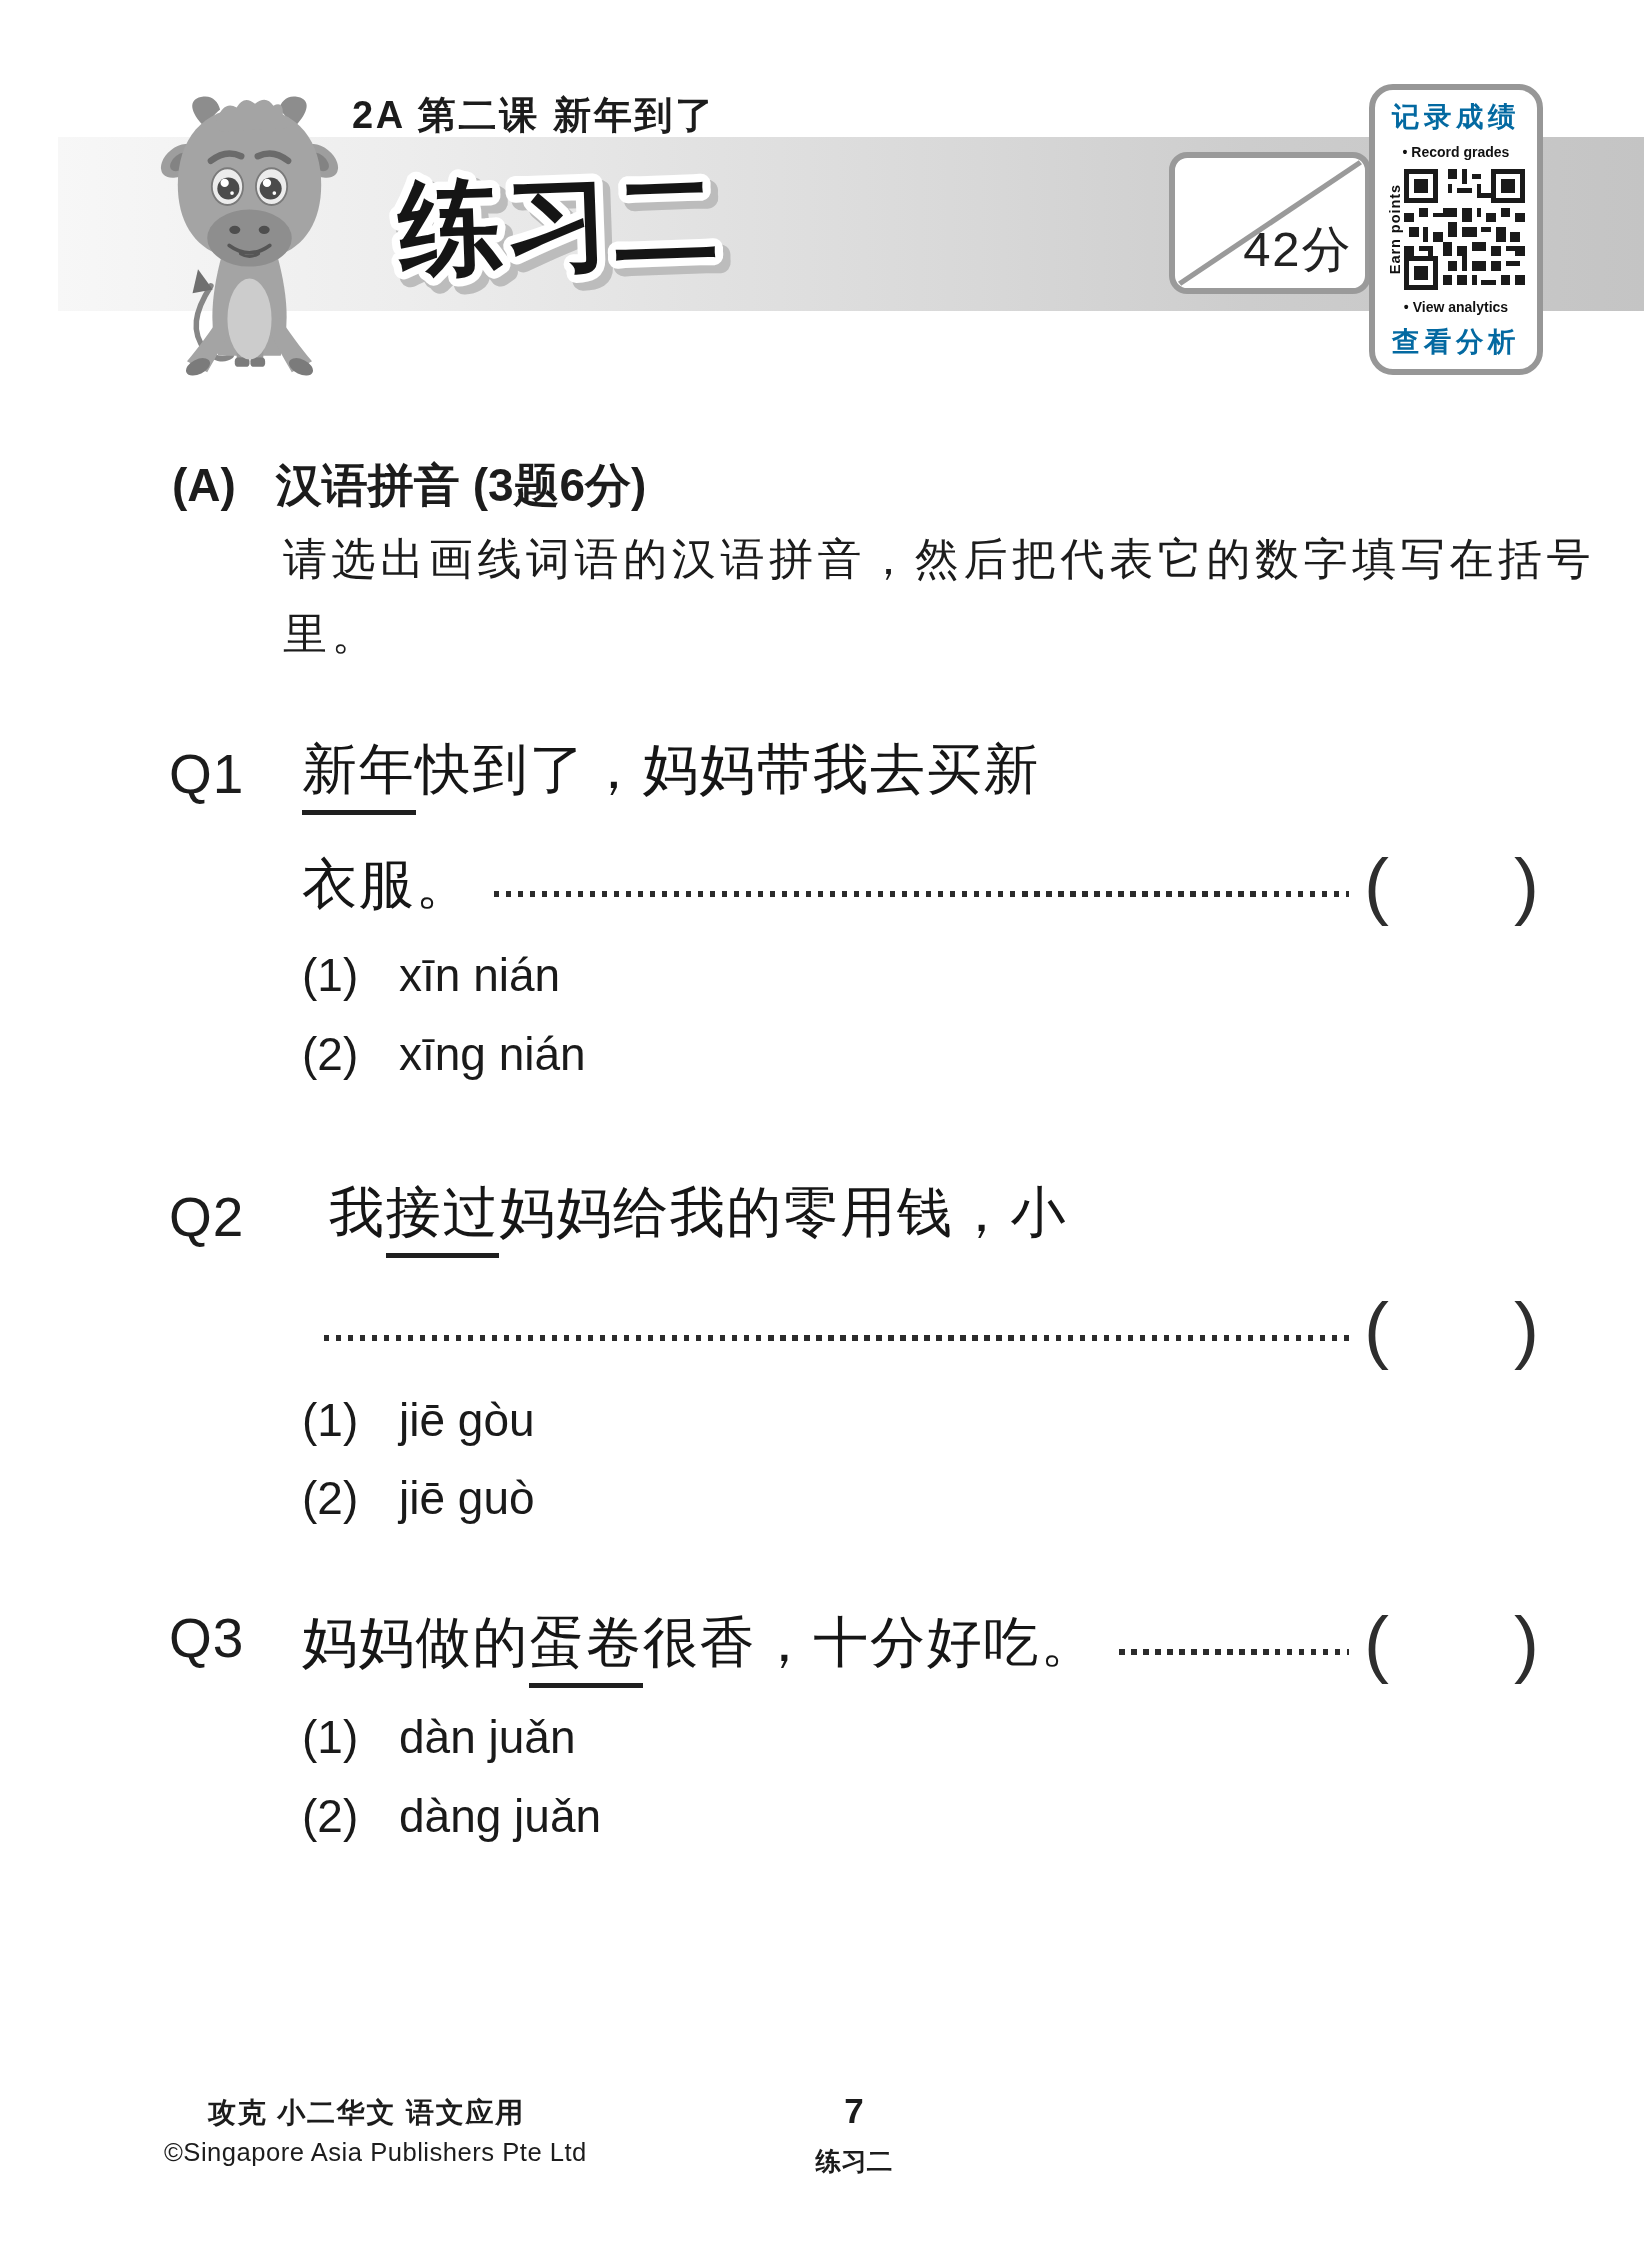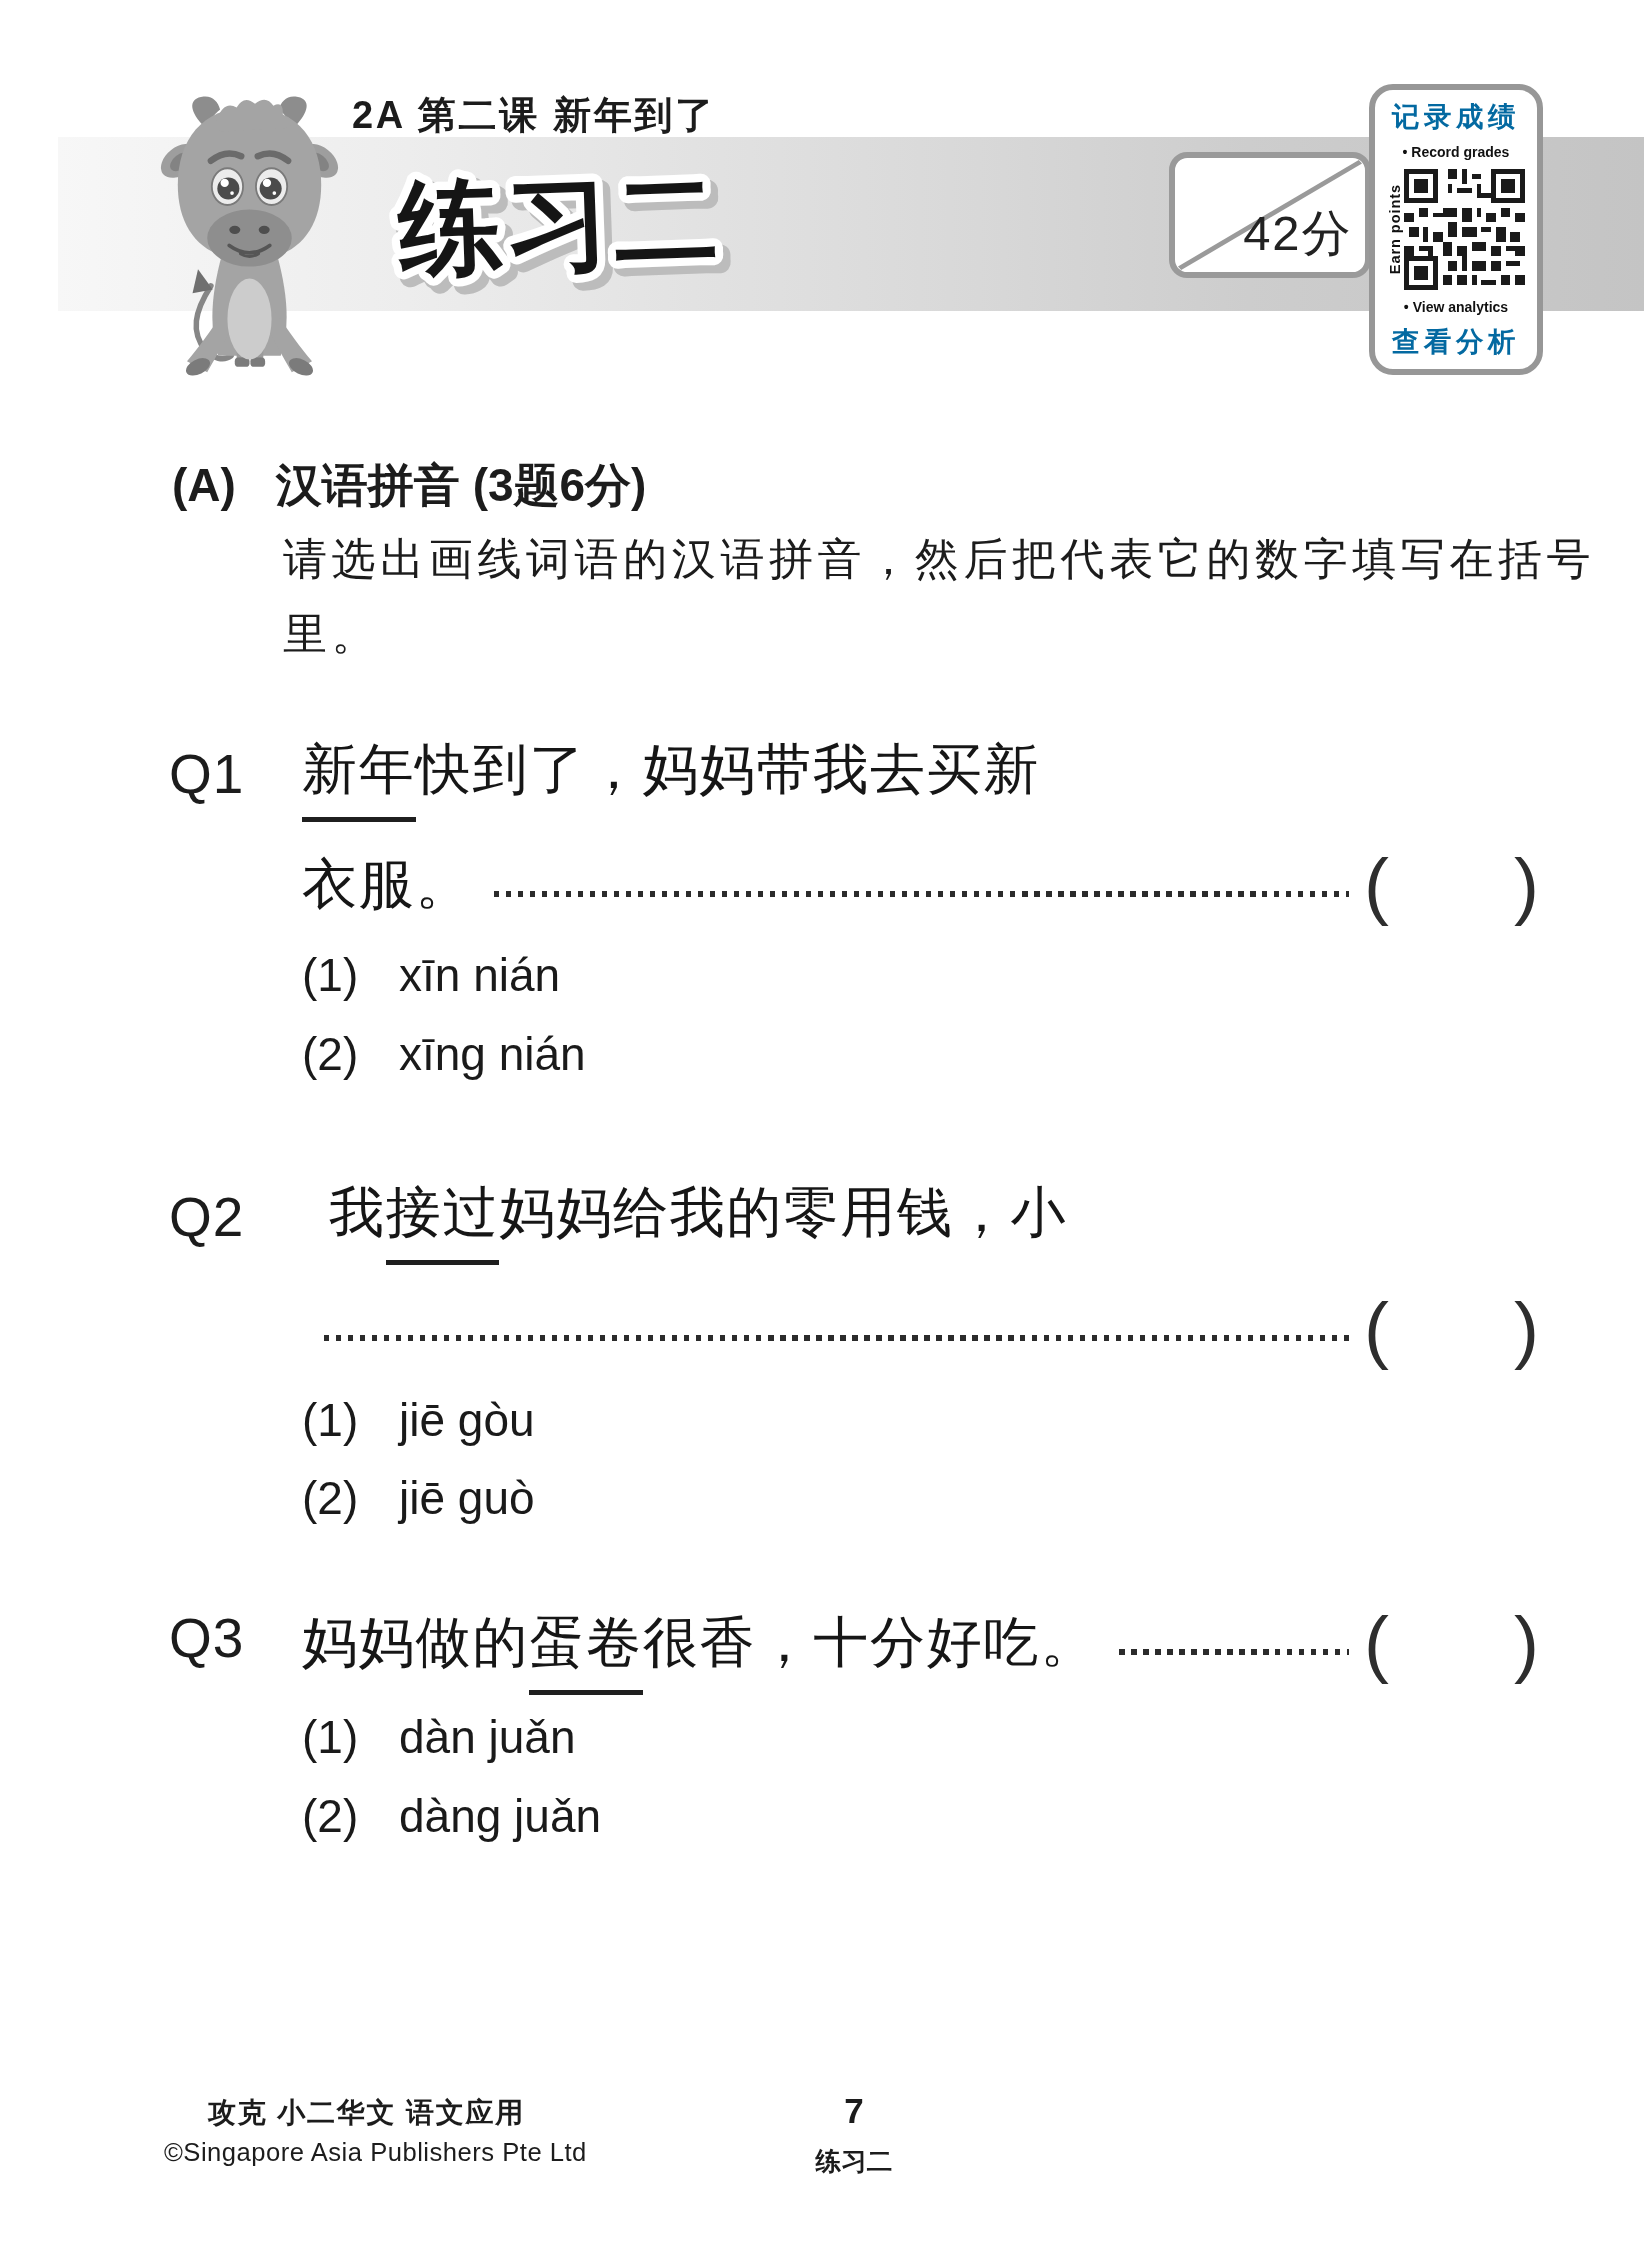--- a/index.html
+++ b/index.html
@@ -14,21 +14,21 @@
           letter-spacing:2.7px;white-space:nowrap;z-index:2;}
   .title-svg{position:absolute;left:384px;top:139px;width:356px;height:174px;z-index:2;overflow:visible;}
   .title-shadow{font-family:"Liberation Sans",sans-serif;font-weight:700;font-size:114px;
         fill:#bcbcbc;stroke:#bcbcbc;stroke-width:20;stroke-linejoin:round;paint-order:stroke;
         text-anchor:middle;letter-spacing:4px;}
   .title-main{font-family:"Liberation Sans",sans-serif;font-weight:700;font-size:114px;
         fill:#151515;stroke:#ffffff;stroke-width:18;stroke-linejoin:round;paint-order:stroke;
         text-anchor:middle;letter-spacing:4px;}
 
   
-  .score-box{position:absolute;left:1169px;top:152px;width:202px;height:126px;background:#fff;
+  .score-box{position:absolute;left:1169px;top:152px;width:202px;height:142px;background:#fff;
         border:6.4px solid #9a9a9a;border-radius:18.3px;box-sizing:border-box;z-index:2;}
   .score-diag{position:absolute;left:0;top:0;width:100%;height:100%;}
   .score-value{position:absolute;right:12.8px;bottom:5.5px;font-size:49px;font-weight:500;
         letter-spacing:1.8px;color:#222;}
 
   
   .qr-panel{position:absolute;left:1369px;top:84px;width:174px;height:291px;background:#fff;
         border:6.4px solid #979797;border-radius:24px;box-sizing:border-box;z-index:3;
         display:flex;flex-direction:column;align-items:center;justify-content:space-between;
         padding:9.1px 1.8px 9.1px;}
@@ -44,21 +44,21 @@
   .sec-label{display:inline-block;margin-right:40px;}
   .instr{position:absolute;left:283px;font-size:44px;font-weight:500;letter-spacing:4.6px;white-space:nowrap;}
   .instr1{top:530px;}
   .instr2{top:605px;}
 
   
   .qlabel{position:absolute;left:169px;font-size:55px;font-weight:400;letter-spacing:0.9px;}
   .sent{font-family:"DejaVu Serif","Liberation Serif",serif;font-size:55px;letter-spacing:1.8px;
         white-space:nowrap;color:#161616;}
   .line1{position:absolute;left:302px;}
-  .ul{border-bottom:5.5px solid #1f1f1f;padding-bottom:16px;}
+  .ul{border-bottom:5.5px solid #1f1f1f;padding-bottom:9px;}
   .row{position:absolute;left:302px;width:1237px;display:flex;align-items:center;height:88px;}
   .dots{flex:1;height:5.5px;margin:18.3px 14.6px 0 22px;
         background:repeating-linear-gradient(90deg,#2b2b2b 0 5.5px,transparent 5.5px 12px);}
   .pair{display:flex;justify-content:space-between;width:175px;font-size:75px;font-weight:400;
         color:#2e2e2e;line-height:1;flex:0 0 auto;}
   .opt{position:absolute;left:302px;display:flex;font-size:46px;color:#1a1a1a;white-space:nowrap;}
   .opt-num{width:97px;flex:0 0 auto;}
 
   
   .q1-label{top:742px;}  .q1-line1{top:733px;}  .q1-row{top:841px;}

